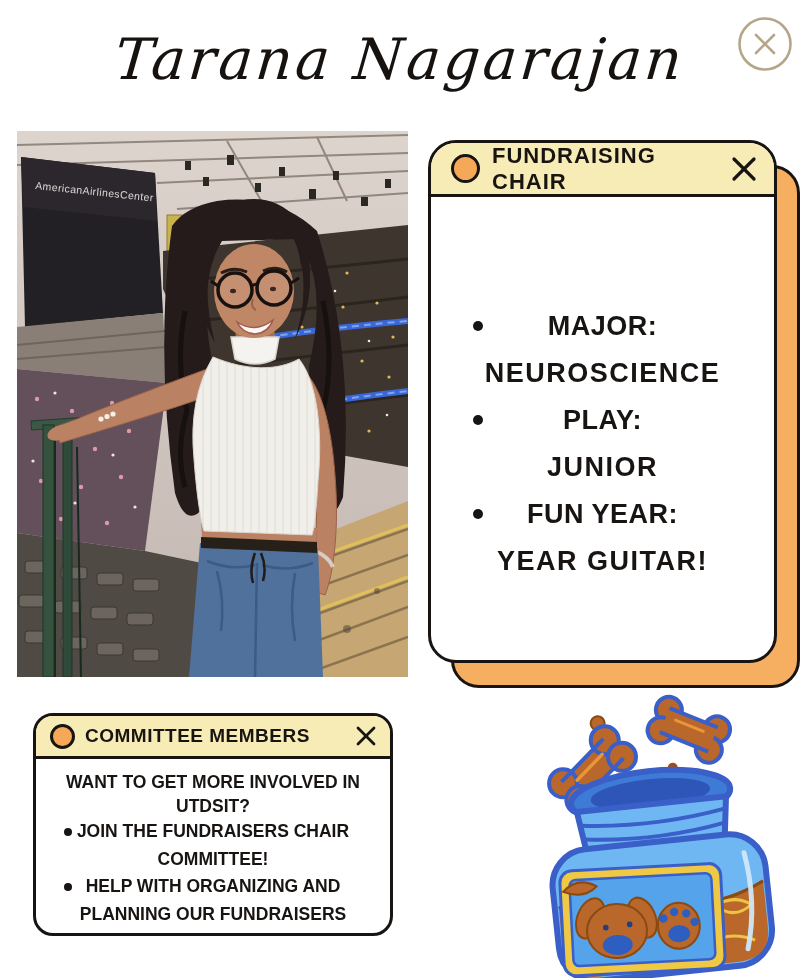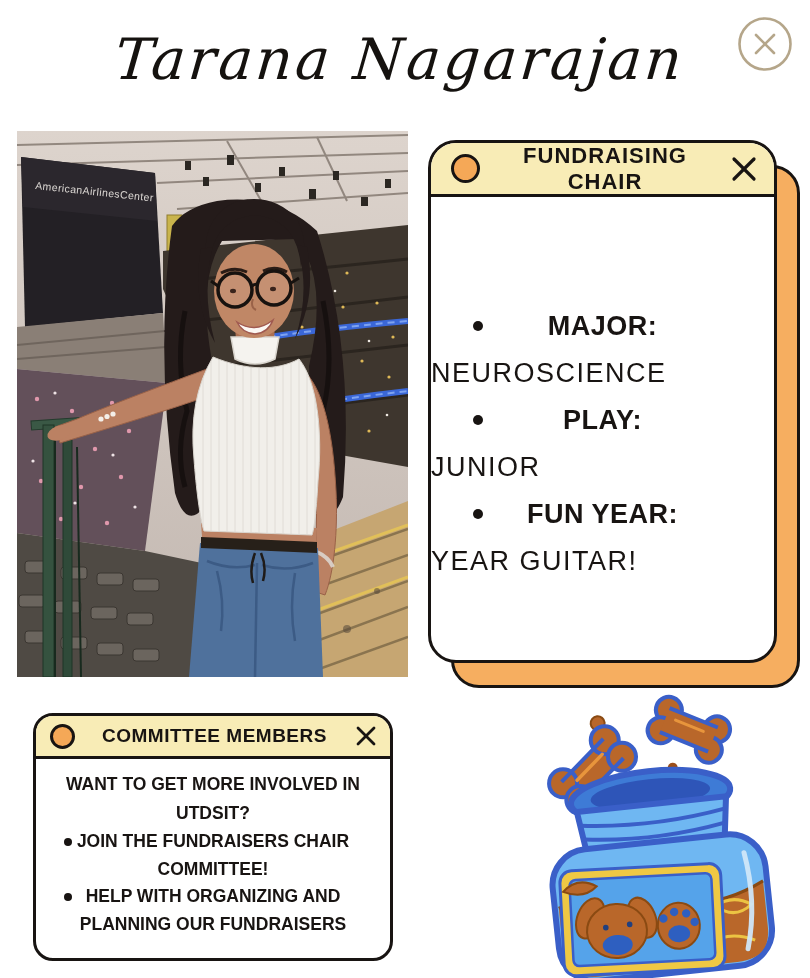--- a/index.html
+++ b/index.html
@@ -32,41 +32,41 @@
     box-sizing:border-box; overflow:hidden;
   }
   .chead {
     background:#f8ecb6; border-bottom:3px solid #181412;
     display:flex; align-items:center; box-sizing:border-box;
   }
   .dotcircle {
     border-radius:50%; background:#f5a857; border:3px solid #181412;
     box-sizing:border-box; flex:none;
   }
-  .chead-title { flex:1; text-align:center; font-weight:700; color:#181412; }
+  .chead-title { flex:1; text-align:left; font-weight:700; color:#181412; }
   .xicon { flex:none; display:flex; cursor:pointer; }
 
   
   .fcard { left:428px; top:140px; width:349px; height:523px; border-radius:28px; }
   .fcard .chead { height:54px; padding:0 16px 0 20px; gap:12px; }
   .fcard .dotcircle { width:29px; height:29px; }
   .fcard .chead-title { font-size:22px; letter-spacing:1px; }
   .flist { padding-top:106px; }
   .fitem { position:relative; }
   .fitem .bdot { position:absolute; left:42px; top:18px; width:10px; height:10px; border-radius:50%; background:#181412; }
   .flabel { text-align:center; font-size:27px; font-weight:700; letter-spacing:0.5px; line-height:47px; }
-  .fvalue { font-size:27px; font-weight:400; letter-spacing:1.5px; line-height:47px; }
-
-  
-  .ccard { left:33px; top:713px; width:360px; height:248px; border-radius:20px; }
+  .fvalue { text-align:center; font-size:27px; font-weight:700; letter-spacing:1.5px; line-height:47px; }
+
+  
+  .ccard { left:33px; top:713px; width:360px; height:223px; border-radius:20px; }
   .ccard .chead { height:43px; padding:0 12px 0 14px; gap:10px; }
   .ccard .dotcircle { width:25px; height:25px; }
   .ccard .chead-title { font-size:19px; letter-spacing:0.5px; }
   .cbody { padding:11px 16px 0; }
-  .cintro { text-align:center; font-weight:700; font-size:17.5px; line-height:29px; }
+  .cintro { text-align:center; font-weight:700; font-size:17.5px; line-height:24px; }
   .citem { position:relative; }
   .citem .bdot { position:absolute; left:12px; top:10px; width:8px; height:8px; border-radius:50%; background:#181412; }
   .citem-text { text-align:center; font-weight:700; font-size:17.5px; line-height:27.5px; padding:0 18px; }
 
   
   .jar { position:absolute; left:497px; top:686px; width:313px; height:292px; }
   .jar svg { display:block; width:100%; height:100%; }
 </style>
 </head>
 <body>

